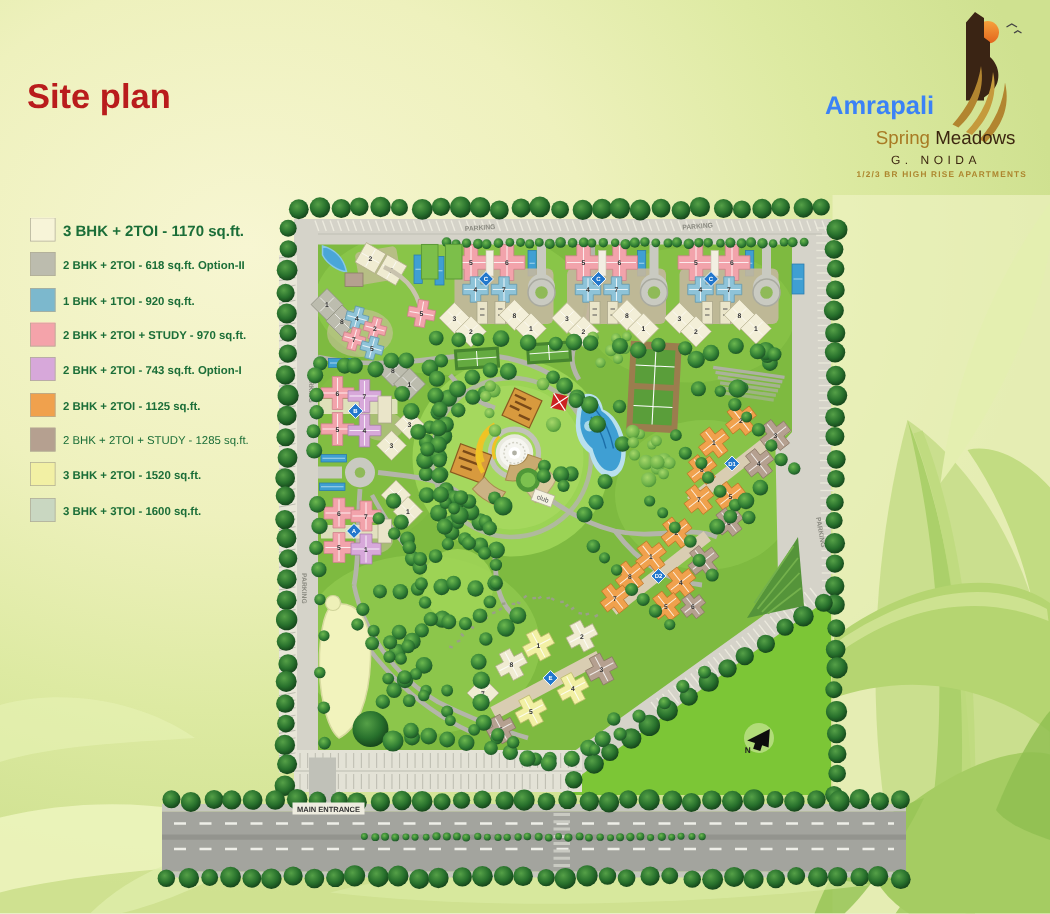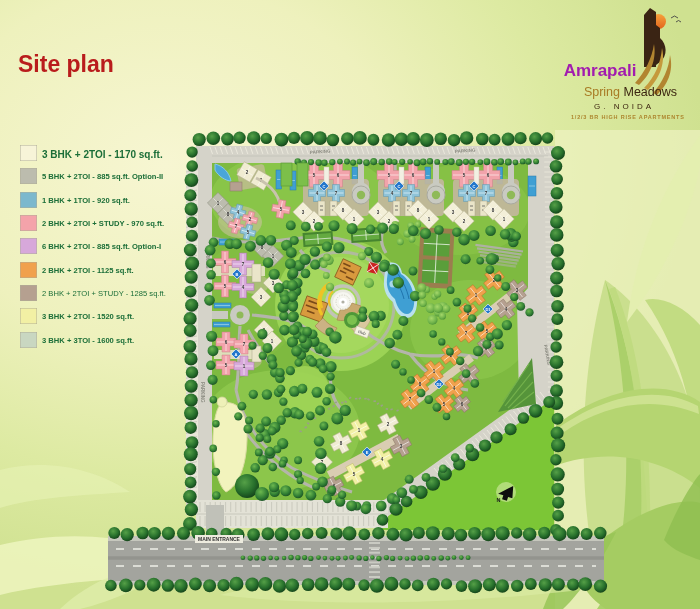--- a/index.html
+++ b/index.html
@@ -33,27 +33,27 @@
 <path d="M220 595 C320 570 460 568 580 590 C460 604 320 607 220 595 Z" fill="#dcecA6" opacity="0.6"></path>
 <path d="M60 609 C90 580 130 565 175 565 C150 585 110 602 80 609 Z" fill="#dfeeaa" opacity="0.8"></path>
 </svg>
 
 <div class="abs" style="left:18px;top:51px;font-size:23px;color:#b91c1c;font-weight:bold;letter-spacing:0px">Site plan</div>
 
 <div class="abs" style="left:20px;top:145px;width:160px">
 <div style="position:absolute;top:0px;left:0;width:17px;height:16px;background:#f7f4d8;box-shadow:0 0 0 0.5px #b0ad95 inset"></div>
     <div style="position:absolute;top:4px;left:22px;font-size:10px;font-weight:bold;color:#1b6e38;white-space:nowrap">3 BHK + 2TOI - 1170 sq.ft.</div>
 <div style="position:absolute;top:23px;left:0;width:17px;height:16px;background:#bcbcae;box-shadow:0 0 0 0.5px #b0ad95 inset"></div>
-    <div style="position:absolute;top:27px;left:22px;font-size:7.6px;font-weight:bold;color:#1b6e38;white-space:nowrap">5 BHK + 2TOI - 885 sq.ft. Option-II</div>
+    <div style="position:absolute;top:27px;left:22px;font-size:7.6px;font-weight:bold;color:#1b6e38;white-space:nowrap">2 BHK + 2TOI - 618 sq.ft. Option-II</div>
 <div style="position:absolute;top:47px;left:0;width:17px;height:16px;background:#7cb8cd;box-shadow:0 0 0 0.5px #b0ad95 inset"></div>
     <div style="position:absolute;top:51px;left:22px;font-size:7.6px;font-weight:bold;color:#1b6e38;white-space:nowrap">1 BHK + 1TOI - 920 sq.ft.</div>
 <div style="position:absolute;top:70px;left:0;width:17px;height:16px;background:#f4a3aa;box-shadow:0 0 0 0.5px #b0ad95 inset"></div>
     <div style="position:absolute;top:74px;left:22px;font-size:7.6px;font-weight:bold;color:#1b6e38;white-space:nowrap">2 BHK + 2TOI + STUDY - 970 sq.ft.</div>
 <div style="position:absolute;top:93px;left:0;width:17px;height:16px;background:#d7a8da;box-shadow:0 0 0 0.5px #b0ad95 inset"></div>
-    <div style="position:absolute;top:97px;left:22px;font-size:7.6px;font-weight:bold;color:#1b6e38;white-space:nowrap">6 BHK + 2TOI - 885 sq.ft. Option-I</div>
+    <div style="position:absolute;top:97px;left:22px;font-size:7.6px;font-weight:bold;color:#1b6e38;white-space:nowrap">2 BHK + 2TOI - 743 sq.ft. Option-I</div>
 <div style="position:absolute;top:117px;left:0;width:17px;height:16px;background:#f0a14d;box-shadow:0 0 0 0.5px #b0ad95 inset"></div>
     <div style="position:absolute;top:121px;left:22px;font-size:7.6px;font-weight:bold;color:#1b6e38;white-space:nowrap">2 BHK + 2TOI - 1125 sq.ft.</div>
 <div style="position:absolute;top:140px;left:0;width:17px;height:16px;background:#b5a090;box-shadow:0 0 0 0.5px #b0ad95 inset"></div>
     <div style="position:absolute;top:144px;left:22px;font-size:7.6px;font-weight:normal;color:#1b6e38;white-space:nowrap">2 BHK + 2TOI + STUDY - 1285 sq.ft.</div>
 <div style="position:absolute;top:163px;left:0;width:17px;height:16px;background:#f2f0a4;box-shadow:0 0 0 0.5px #b0ad95 inset"></div>
     <div style="position:absolute;top:167px;left:22px;font-size:7.6px;font-weight:bold;color:#1b6e38;white-space:nowrap">3 BHK + 2TOI - 1520 sq.ft.</div>
 <div style="position:absolute;top:187px;left:0;width:17px;height:16px;background:#c9d7c1;box-shadow:0 0 0 0.5px #b0ad95 inset"></div>
     <div style="position:absolute;top:191px;left:22px;font-size:7.6px;font-weight:bold;color:#1b6e38;white-space:nowrap">3 BHK + 3TOI - 1600 sq.ft.</div>
 </div>
 
@@ -65,21 +65,21 @@
           <stop offset="1" stop-color="#e2641c"></stop>
         </linearGradient>
       </defs>
 <circle cx="108.5" cy="21.5" r="7.5" fill="url(#sun)"></circle>
 <path d="M121 18 l3.5 -2 l3.5 2 M126 22 l2.5 -1.5 l2.5 1.5" stroke="#444" stroke-width="0.9" fill="none"></path>
 <path d="M94 67 V15 L100 8 L106 12 V25 L110 28 V38 C117 44 118 56 110 62 L106 65 V67 Z" fill="#3a2414"></path>
 <path d="M85 83 C95 72 102 58 104 44 C107 61 99 76 89 85 Z" fill="#b28530"></path>
 <path d="M94 88 C105 77 111 62 112 48 C116 65 108 80 98 90 Z" fill="#c59a3c"></path>
 <path d="M103 93 C113 82 119 68 120 55 C124 72 117 85 107 95 Z" fill="#b28530"></path>
 </svg>
-<div class="abs" style="left:0;top:61px;width:100px;text-align:center;font-size:17px;font-weight:bold;color:#a21caf">Amrapali</div>
+<div class="abs" style="left:0;top:61px;width:100px;font-size:17px;font-weight:bold;color:#3b82f6">Amrapali</div>
 <div class="abs" style="left:21px;top:85px;width:106px;text-align:right;font-size:12.5px;font-weight:normal"><span style="color:#a87b24">Spring</span> <span style="color:#3c2610">Meadows</span></div>
 <div class="abs" style="left:22px;top:102px;width:104px;text-align:center;font-size:8px;font-weight:normal;color:#3c2610;letter-spacing:3px">G.&nbsp;NOIDA</div>
 <div class="abs" style="left:21px;top:114px;width:106px;text-align:center;font-size:5.5px;font-weight:bold;color:#ad862e;letter-spacing:0.8px;white-space:nowrap">1/2/3 BR HIGH RISE APARTMENTS</div>
 </div>
 
 <svg class="abs" style="left:0;top:0" width="700" height="609" viewBox="0 0 700 609">
 <defs>
 <radialGradient id="tg1" cx="0.4" cy="0.35" r="0.75">
         <stop offset="0" stop-color="#55a047"></stop>
         <stop offset="0.55" stop-color="#27702c"></stop>

